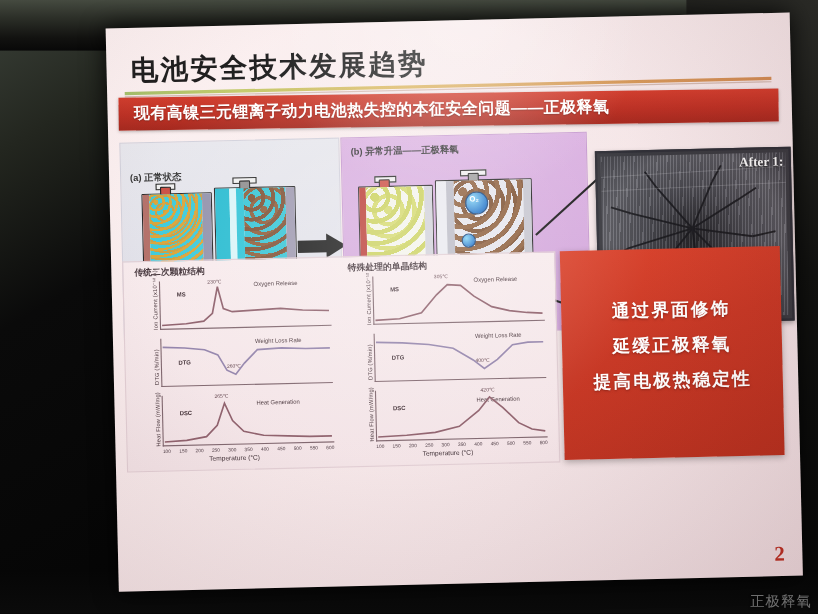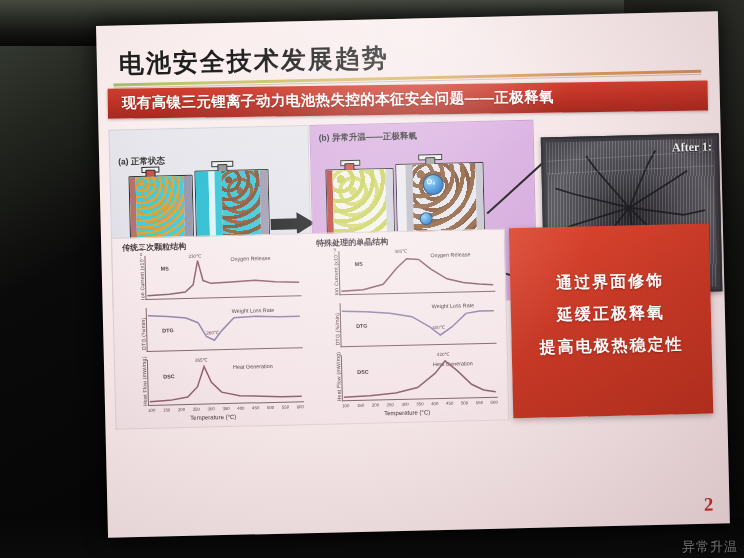--- a/index.html
+++ b/index.html
@@ -350,14 +350,14 @@
           <div class="concl-line">提高电极热稳定性</div>
         </div>
       </div>
 
       <div class="slide-num">2</div>
       <div class="screen-vign"></div>
       <div class="glare"></div>
     </div>
   </div>
 
-  <div class="watermark">异常升温</div>
+  <div class="watermark">正极释氧</div>
 </div>
 
 </body></html>

